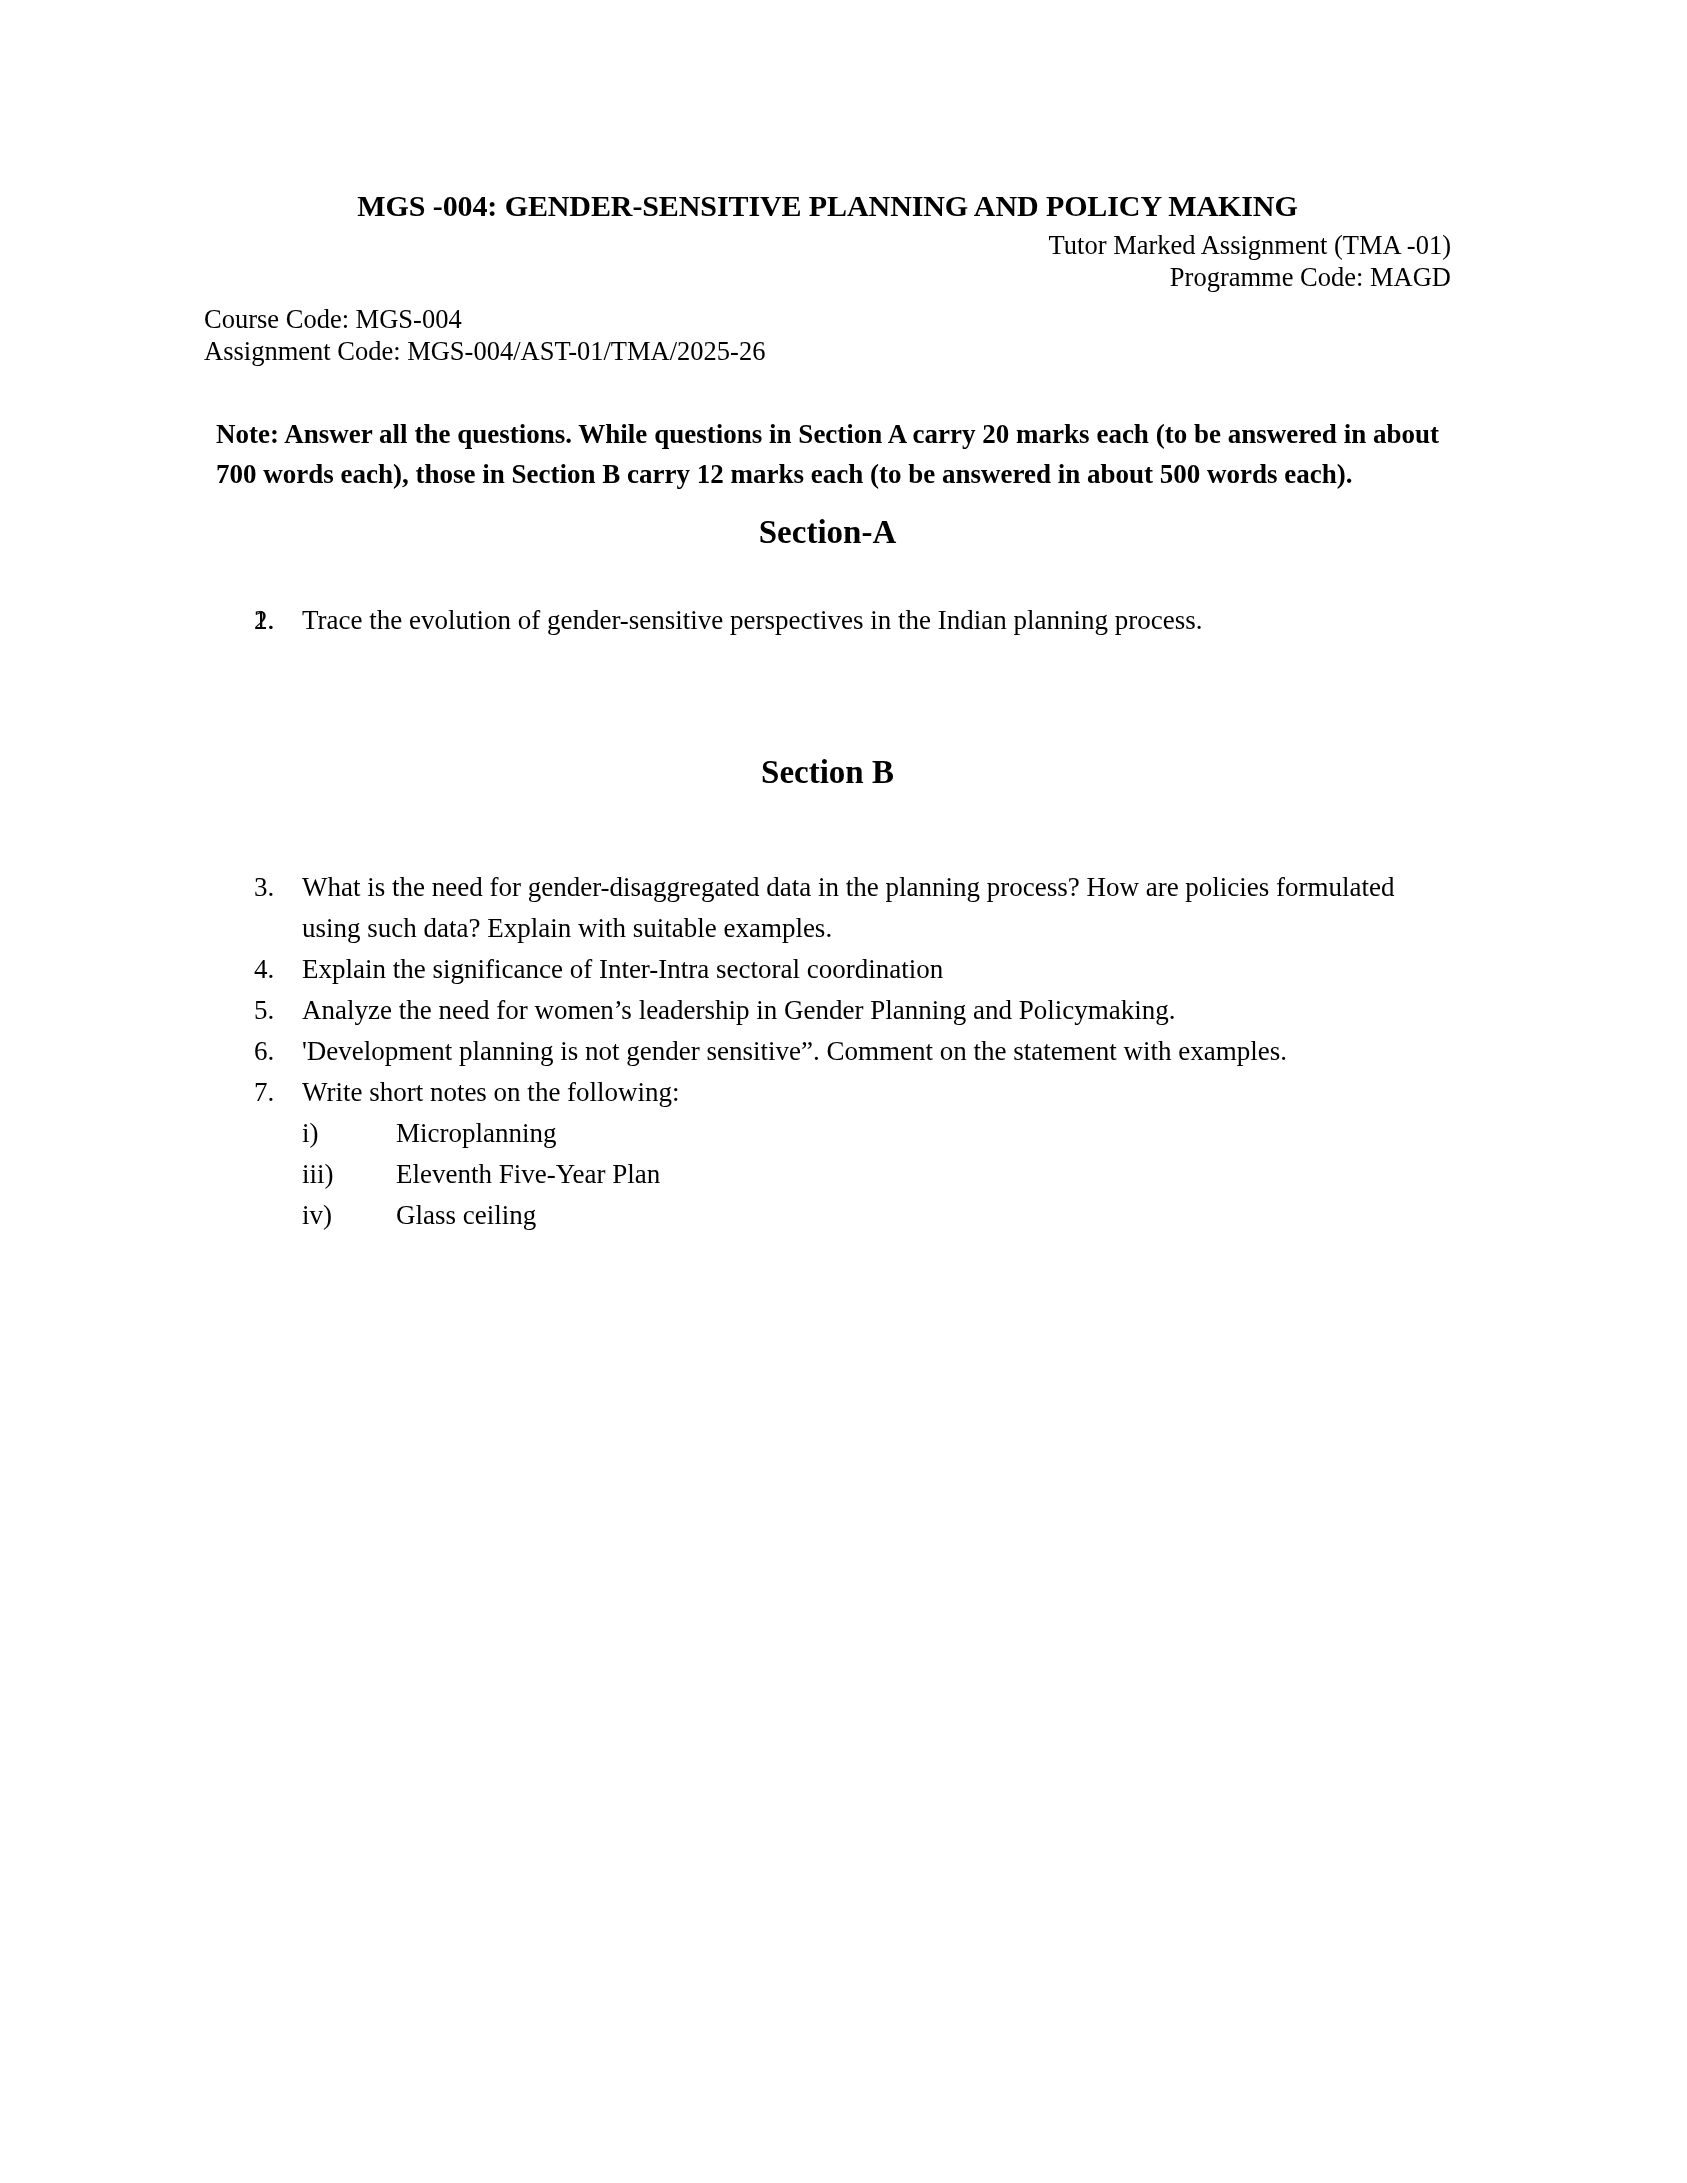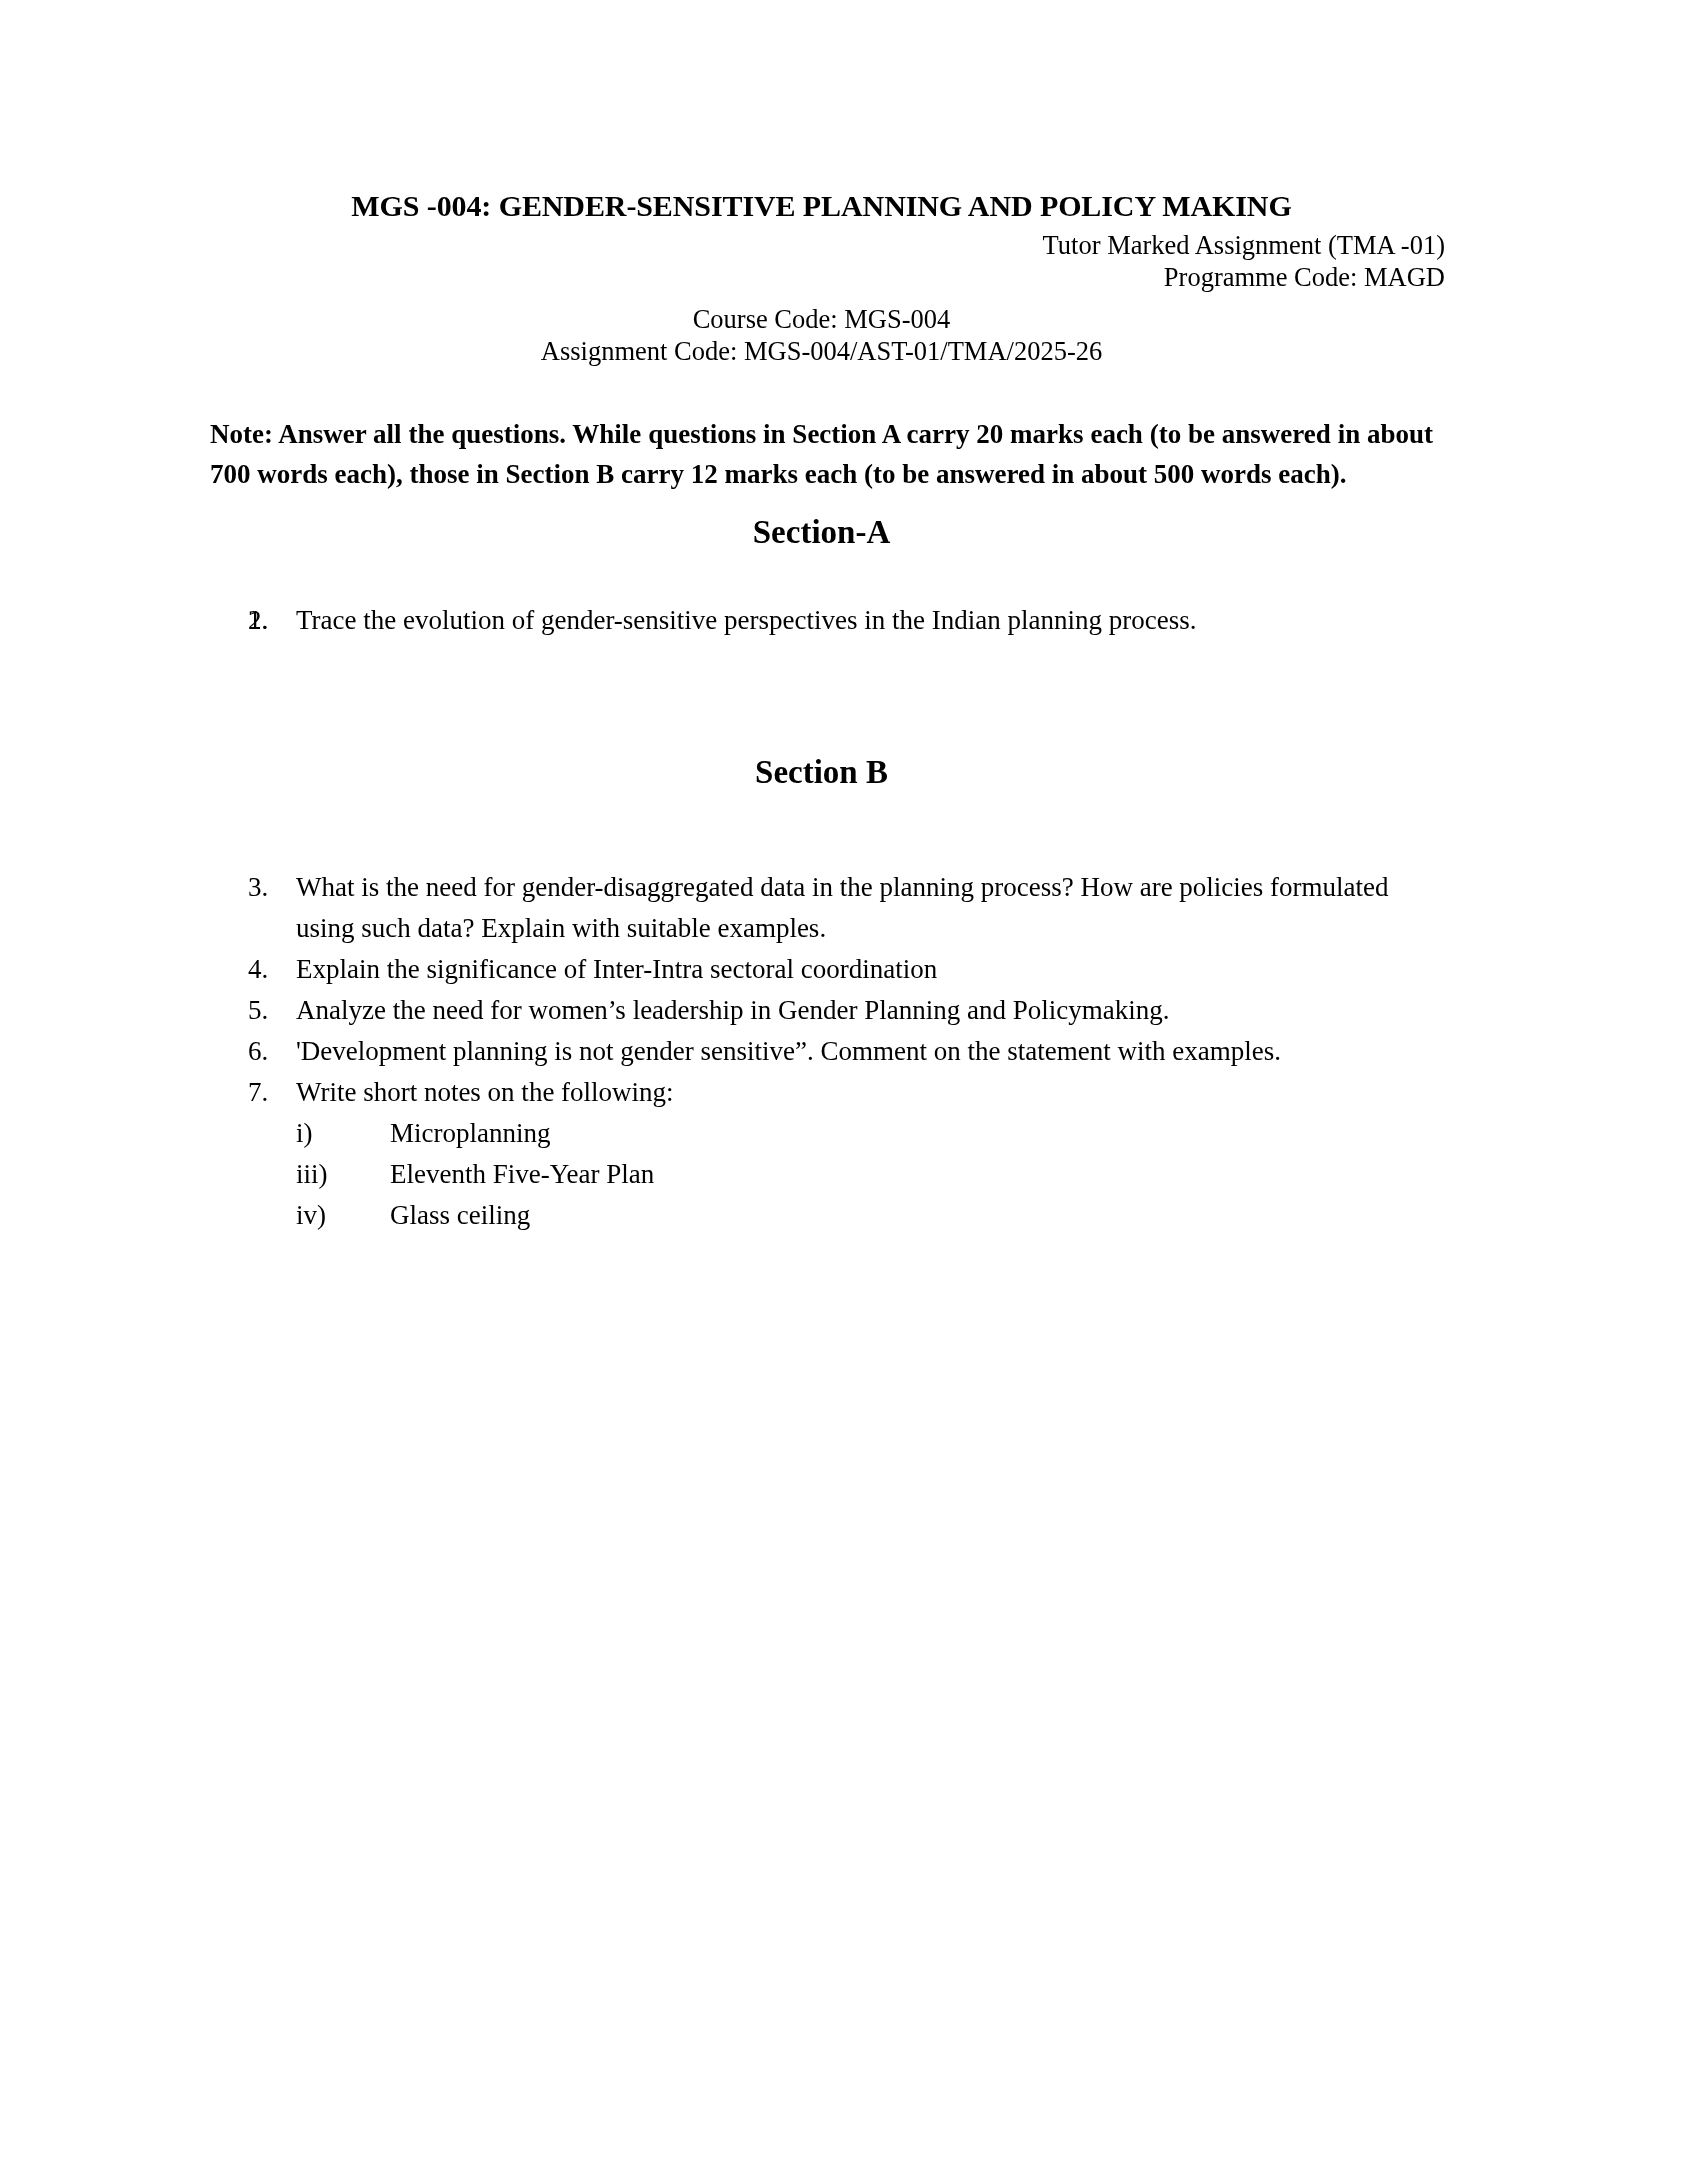--- a/index.html
+++ b/index.html
@@ -21,21 +21,21 @@
     position: relative;
     width: 1687px;
     height: 2183px;
     background: #ffffff;
     overflow: hidden;
   }
 
   
   .content {
     position: absolute;
-    left: 198px;
+    left: 204px;
     top: 0;
     width: 1247px;
   }
 
   
   .doc-title {
     margin: 0;
     padding-top: 191px;
     font-size: 30px;
     font-weight: bold;
@@ -53,21 +53,21 @@
   }
 
   .subtitle-line.first {
     margin-top: 8px;
   }
 
   .code-line {
     margin: 0;
     font-size: 26.5px;
     font-weight: normal;
-    text-align: center;
+    text-align: left;
     line-height: 1.22;
   }
 
   .code-line.first {
     margin-top: 9.3px;
   }
 
   
   .note {
     margin: 12px;

